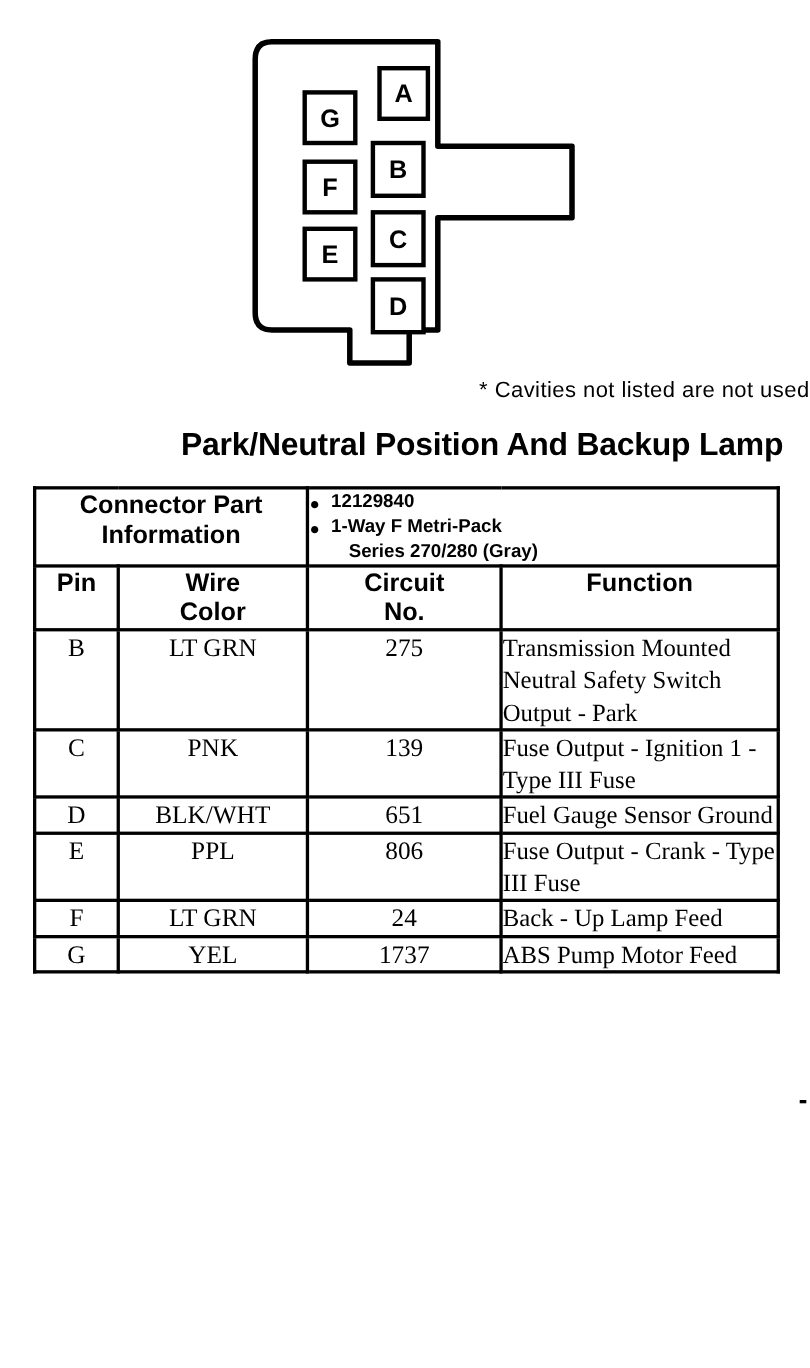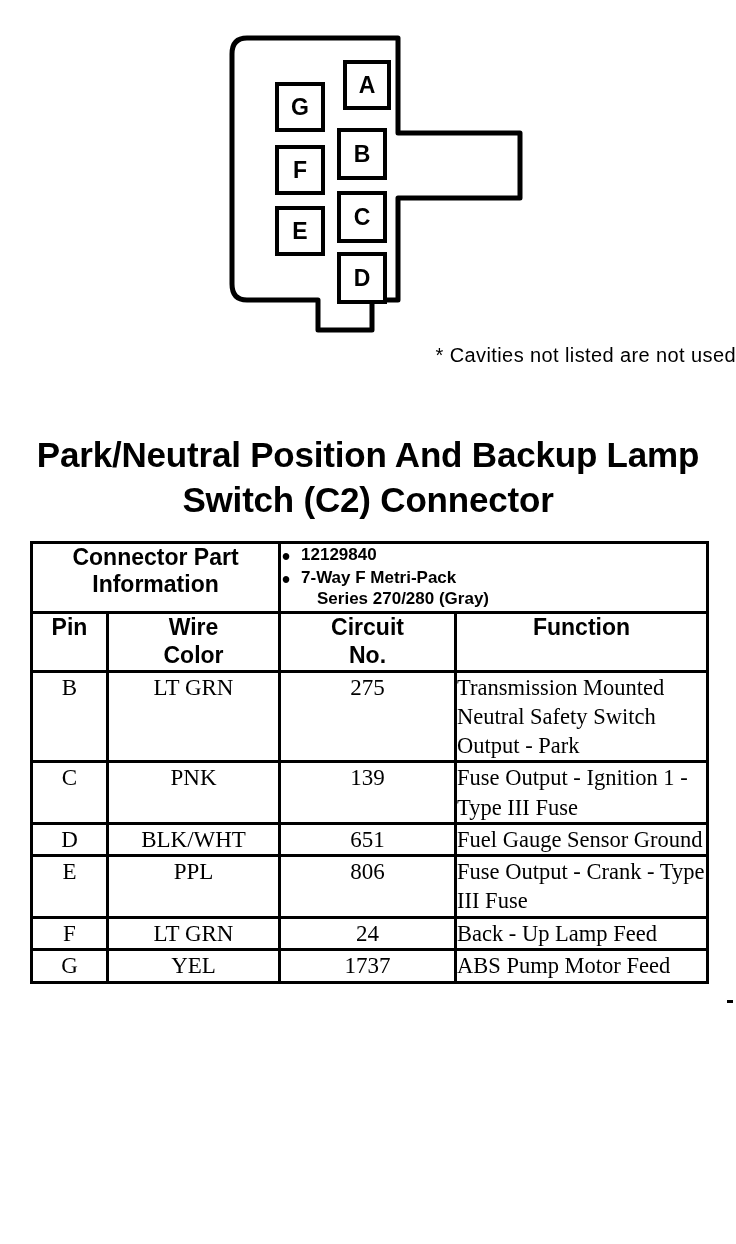--- a/index.html
+++ b/index.html
@@ -41,25 +41,25 @@
   #footnote {
     text-align: right;
     font-family: "Liberation Sans", sans-serif;
     font-size: 20px;
     letter-spacing: 0.4px;
     margin-top: 4px;
   }
 
   
   #title-block {
-    margin-top: 66px;
-    text-align: center;
-    font-family: "Liberation Sans", sans-serif;
-    font-weight: bold;
-    font-size: 35px;
+    margin-top: 20px;
+    text-align: right;
+    font-family: "Liberation Sans", sans-serif;
+    font-weight: bold;
+    font-size: 29px;
     line-height: 1.28;
     letter-spacing: -0.2px;
     padding: 0 24px;
   }
 
   
   #pin-table-wrap {
     margin: 18px auto 0 auto;
     width: 676px;
   }
@@ -186,21 +186,20 @@
   <div class="cavity-label" style="left:339px; top:267px; width:46px;">D</div>
   <div class="cavity-label" style="left:277px; top:96px; width:46px;">G</div>
   <div class="cavity-label" style="left:277px; top:159px; width:46px;">F</div>
   <div class="cavity-label" style="left:277px; top:220px; width:46px;">E</div>
 </div>
 
 <div id="footnote">* Cavities not listed are not used</div>
 
 <div id="title-block">
   <div>Park/Neutral Position And Backup Lamp</div>
-  <div>Switch (C2) Connector</div>
 </div>
 
 <div id="pin-table-wrap">
   <table class="pin-table">
     <colgroup>
       <col class="c-pin">
       <col class="c-color">
       <col class="c-circuit">
       <col class="c-func">
     </colgroup>
@@ -210,21 +209,21 @@
         <td class="cpi-cell" colspan="2">
           <div>Connector Part</div>
           <div>Information</div>
         </td>
         <td class="cpi-list" colspan="2">
           <ul>
             <li>
               <span>12129840</span>
             </li>
             <li>
-              <span>7-Way F Metri-Pack</span>
+              <span>1-Way F Metri-Pack</span>
               <span class="ind">Series 270/280 (Gray)</span>
             </li>
           </ul>
         </td>
       </tr>
 
       <tr>
         <th class="hdr">Pin</th>
         <th class="hdr">
           <div>Wire</div>

